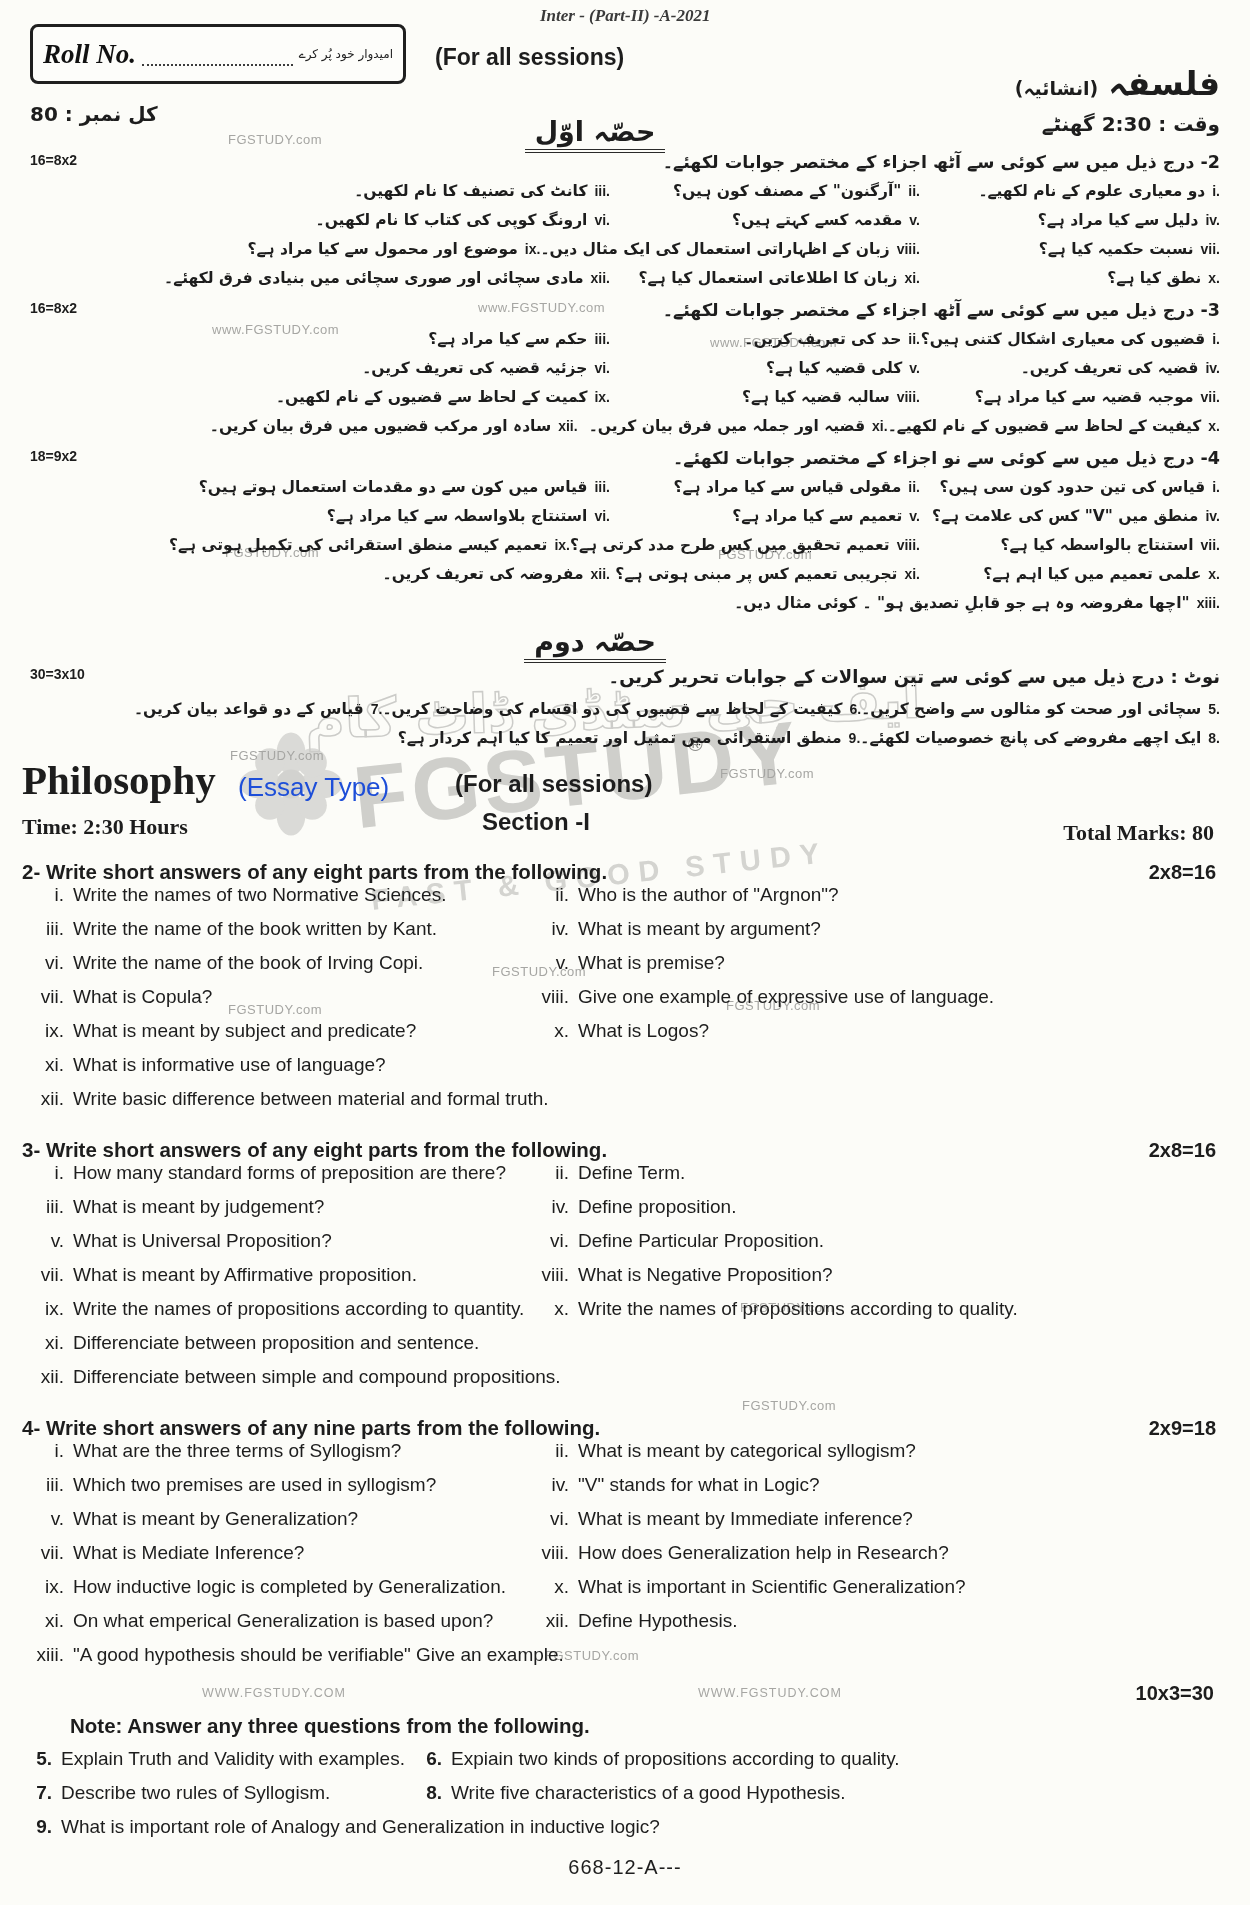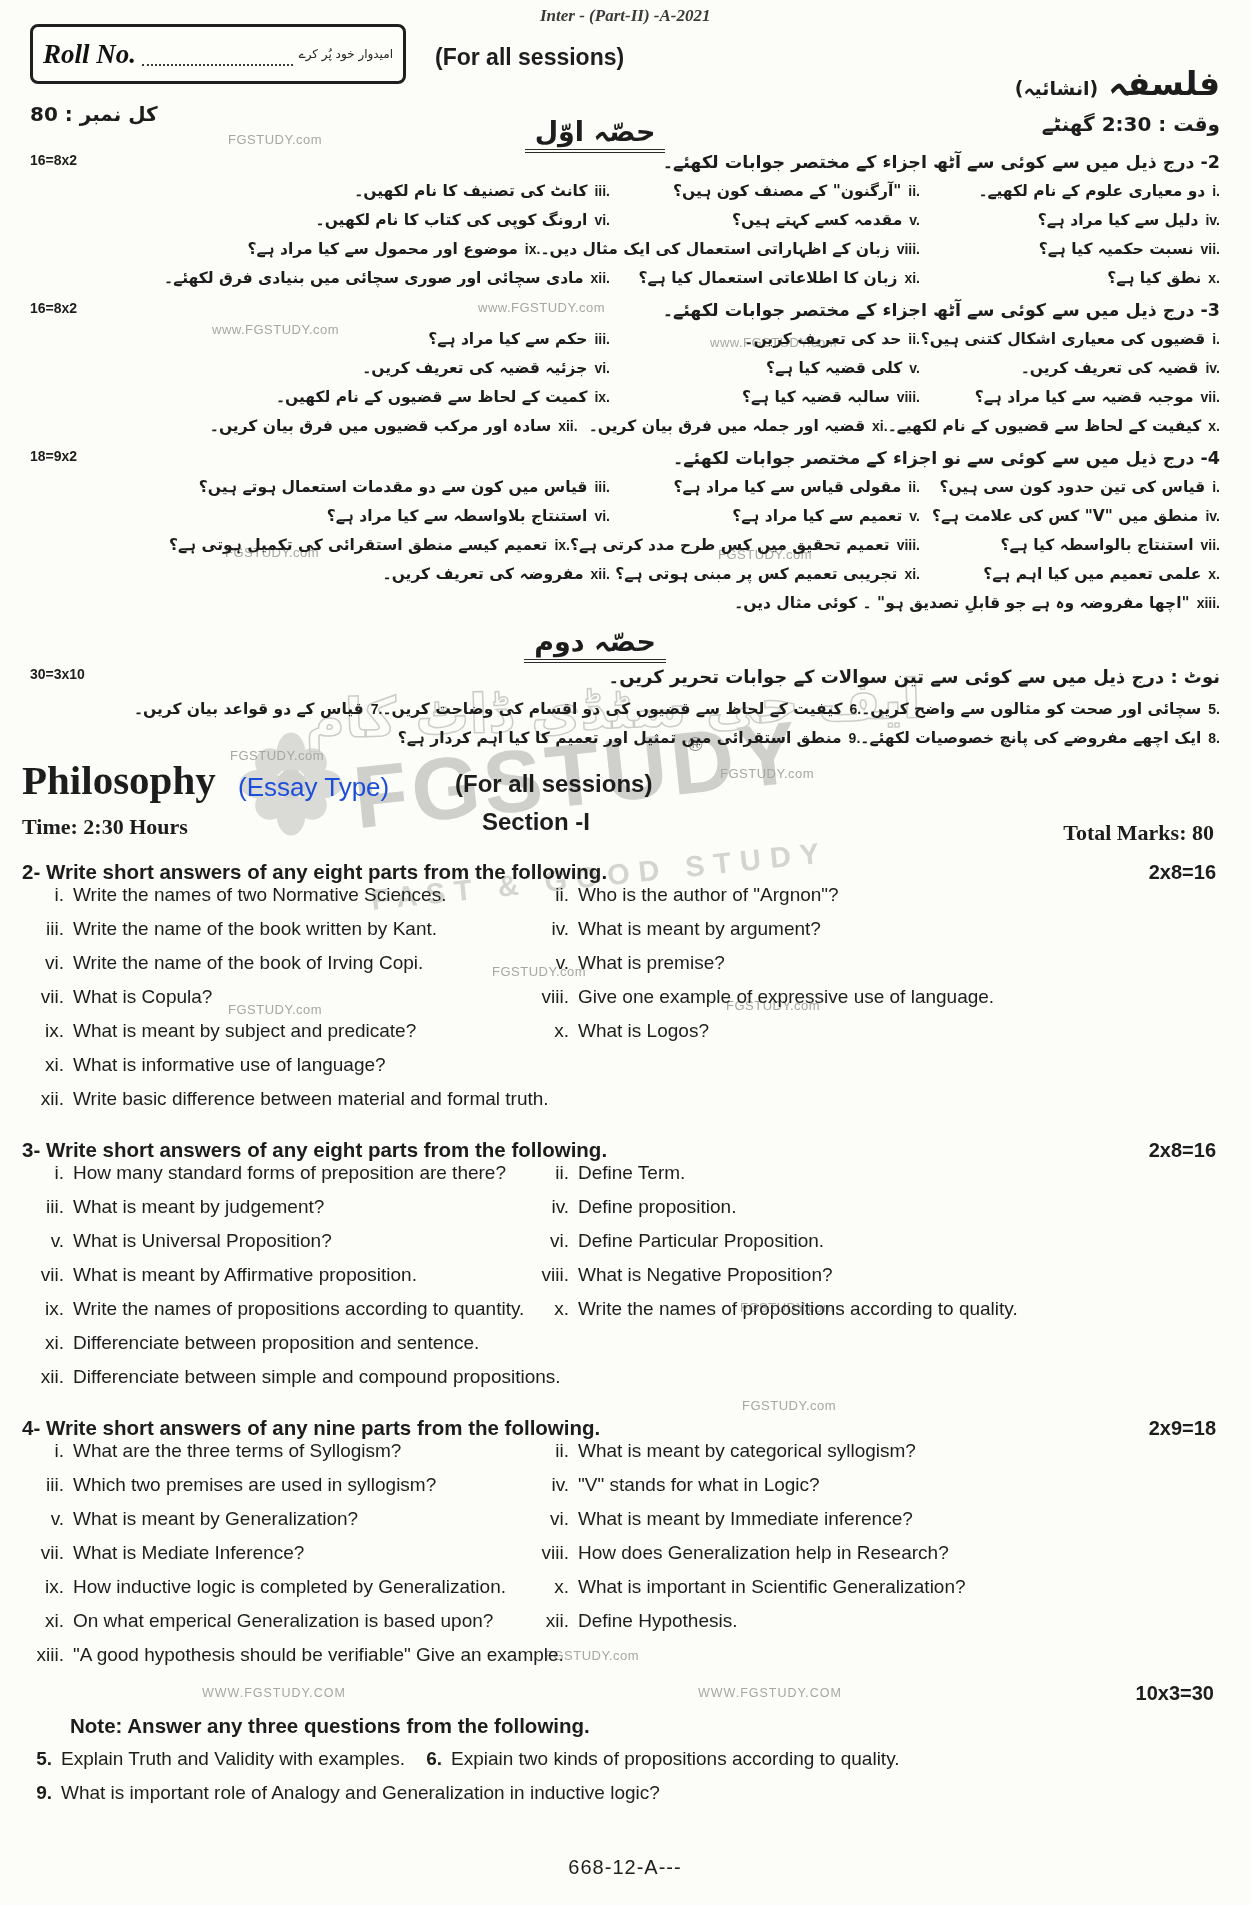--- a/index.html
+++ b/index.html
@@ -411,20 +411,24 @@
     <span class="marks">10x3=30</span>
   </div>
   <div class="abs en-note" style="top:1714px">Note:  Answer any three questions from the following.</div>
   <div class="abs en-q" style="top:1748px">
     <div class="parts en s2en">
         <div class="part-row">
           <div class="part"><span class="pnum">5.</span><span class="ptxt">Explain Truth and Validity with examples.</span></div>
           <div class="part"><span class="pnum">6.</span><span class="ptxt">Expiain two kinds of propositions according to quality.</span></div>
         </div>
         <div class="part-row">
+          <div class="part"><span class="pnum">7.</span><span class="ptxt">Describe two rules of Syllogism.</span></div>
+          <div class="part"><span class="pnum">8.</span><span class="ptxt">Write five characteristics of a good Hypothesis.</span></div>
+        </div>
+        <div class="part-row">
           <div class="part"><span class="pnum">9.</span><span class="ptxt">What is important role of Analogy and Generalization in inductive logic?</span></div>
         </div>
       </div>
   </div>
 
   <div class="abs footer-code" style="top:1856px">668-12-A---</div>
 
 </div>
 
 </body></html>

